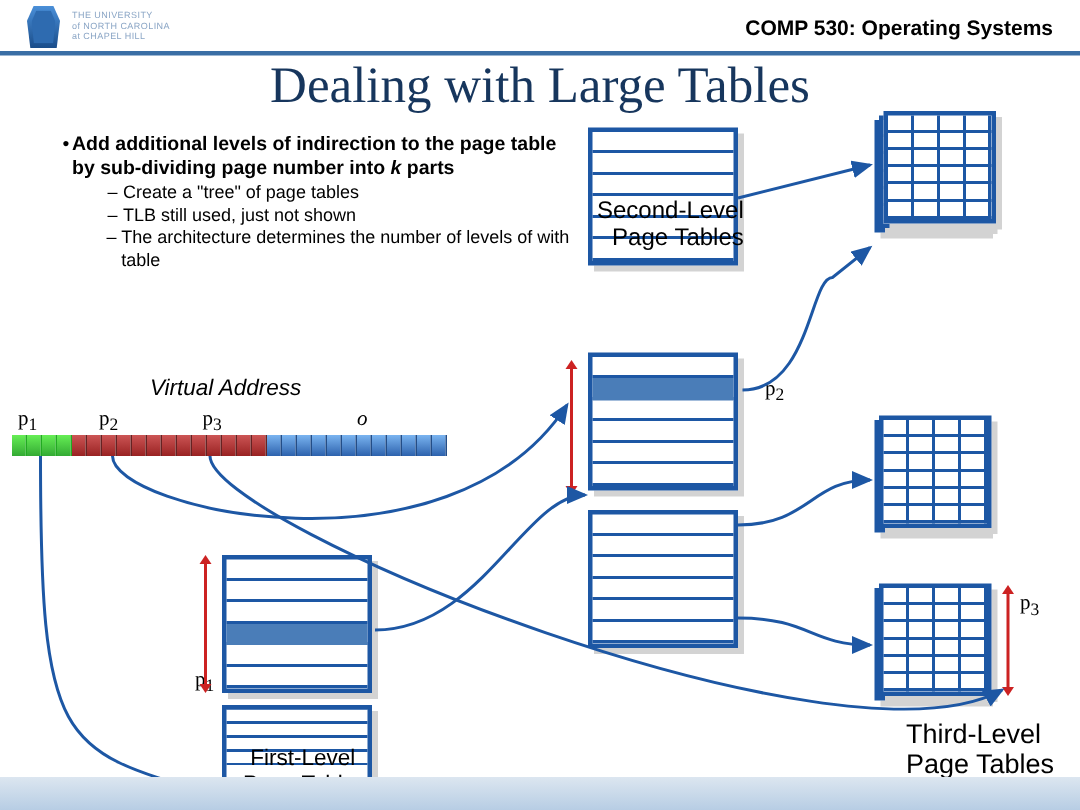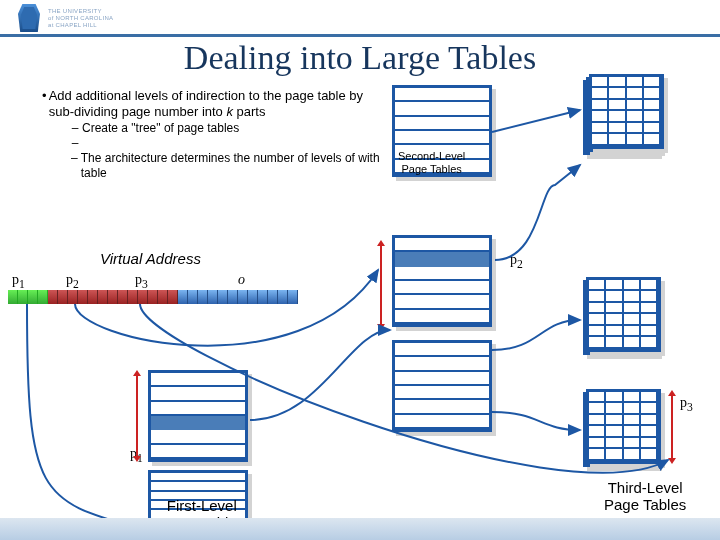--- a/index.html
+++ b/index.html
@@ -7,21 +7,21 @@
   .header { display: flex; align-items: center; padding: 4px 18px 2px 18px; border-bottom: 3px solid #3a6ea5; }
   .logo { width: 22px; height: 28px; background: linear-gradient(180deg,#4a8fd8 0%,#1a4d8a 100%); clip-path: polygon(20% 0,80% 0,100% 35%,90% 100%,10% 100%,0 35%); position: relative; margin-right: 8px; }
   .logo::after{content:"";position:absolute;inset:3px;background:#2e6bb0;clip-path:inherit;}
   .orgtext { font-size: 6px; line-height: 7px; color: #8aa5c5; letter-spacing: .3px; }
   .course { margin-left: auto; font-weight: bold; font-size: 14px; color: #000; }
   .title { font-family: "Times New Roman", serif; font-size: 34px; color: #17365d; text-align: center; margin: 2px 0 0 0; font-weight: 400;}
   
   .bullet-block { position:absolute; left: 40px; top: 88px; width: 340px; font-size: 13px; line-height: 1.25; color:#000;}
   .bullet-block .b1{display:flex;}
   .bullet-block .b1 .dot{width:14px;text-align:center;}
-  .bullet-block b{font-weight:normal;}
+  .bullet-block b{font-weight:bold;}
   .bullet-block i{font-style:italic;}
   .sub{margin-left:28px; font-size:12px;}
   .sub .item{display:flex;}
   .sub .dash{width:14px;text-align:center;}
 
   .lbl{position:absolute;font-family:Arial;color:#000;}
   .va-title{font-size:15px;left:100px;top:250px;font-weight:400;font-style:italic;}
   .p-lbl{font-size:14px;font-family:Liberation Serif, serif;}
 
   
@@ -52,38 +52,40 @@
 </head>
 <body>
 
 <div class="header">
   <div class="logo"></div>
   <div class="orgtext">
     <div>THE UNIVERSITY</div>
     <div>of NORTH CAROLINA</div>
     <div>at CHAPEL HILL</div>
   </div>
-</div>
-
-<h1 class="title">Dealing into Large Tables</h1>
+  <div class="course">COMP 530: Operating Systems</div>
+</div>
+
+<h1 class="title">Dealing with Large Tables</h1>
 
 <div class="bullet-block">
   <div class="b1">
     <span class="dot">•</span>
     <span>
       <b><span>Add additional levels of indirection to the page table by sub-dividing page number into </span><i>k</i><span> parts</span></b>
     </span>
   </div>
   <div class="sub">
     <div class="item">
         <span class="dash">–</span>
         <span>Create a "tree" of page tables</span>
       </div>
     <div class="item">
         <span class="dash">–</span>
+        <span>TLB still used, just not shown</span>
       </div>
     <div class="item">
         <span class="dash">–</span>
         <span>The architecture determines the number of levels of with table</span>
       </div>
   </div>
 </div>
 
 <div class="lbl va-title">Virtual Address</div>
 
@@ -152,38 +154,38 @@
 <div class="ptable small" style="left:583px;top:80px"></div>
 <div class="ptable small" style="left:586px;top:77px"></div>
 <div class="ptable small" style="left:589px;top:74px"></div>
 
 <div class="ptable small" style="left:583px;top:280px"></div>
 <div class="ptable small" style="left:586px;top:277px"></div>
 
 <div class="ptable small" style="left:583px;top:392px"></div>
 <div class="ptable small" style="left:586px;top:389px"></div>
 
-<div class="lbl" style="left:398px;top:150px;font-size:11px;text-align:center;line-height:1.15">
+<div class="lbl" style="left:398px;top:132px;font-size:16px;text-align:right;line-height:1.15">
   <span>Second-Level</span><br>
   <span>Page Tables</span>
 </div>
 <div class="lbl p-lbl" style="left:510px;top:252px">
   <span>p</span><sub>2</sub>
 </div>
 <div class="lbl p-lbl" style="left:130px;top:446px">
   <span>p</span><sub>1</sub>
 </div>
 <div class="lbl p-lbl" style="left:680px;top:395px">
   <span>p</span><sub>3</sub>
 </div>
 <div class="lbl" style="left:162px;top:498px;font-size:15px;text-align:right;line-height:1.1">
   <span>First-Level</span><br>
   <span>Page Table</span>
 </div>
-<div class="lbl" style="left:604px;top:480px;font-size:15px;text-align:center;line-height:1.1">
+<div class="lbl" style="left:604px;top:480px;font-size:18px;text-align:left;line-height:1.1">
   <span>Third-Level</span><br>
   <span>Page Tables</span>
 </div>
 
 <div class="v-arrow" style="left:380px;top:246px;height:78px"></div>
 <div class="v-arrow" style="left:671px;top:396px;height:62px"></div>
 <div class="v-arrow" style="left:136px;top:376px;height:80px"></div>
 
 <svg width="720" height="540">
   <defs>

